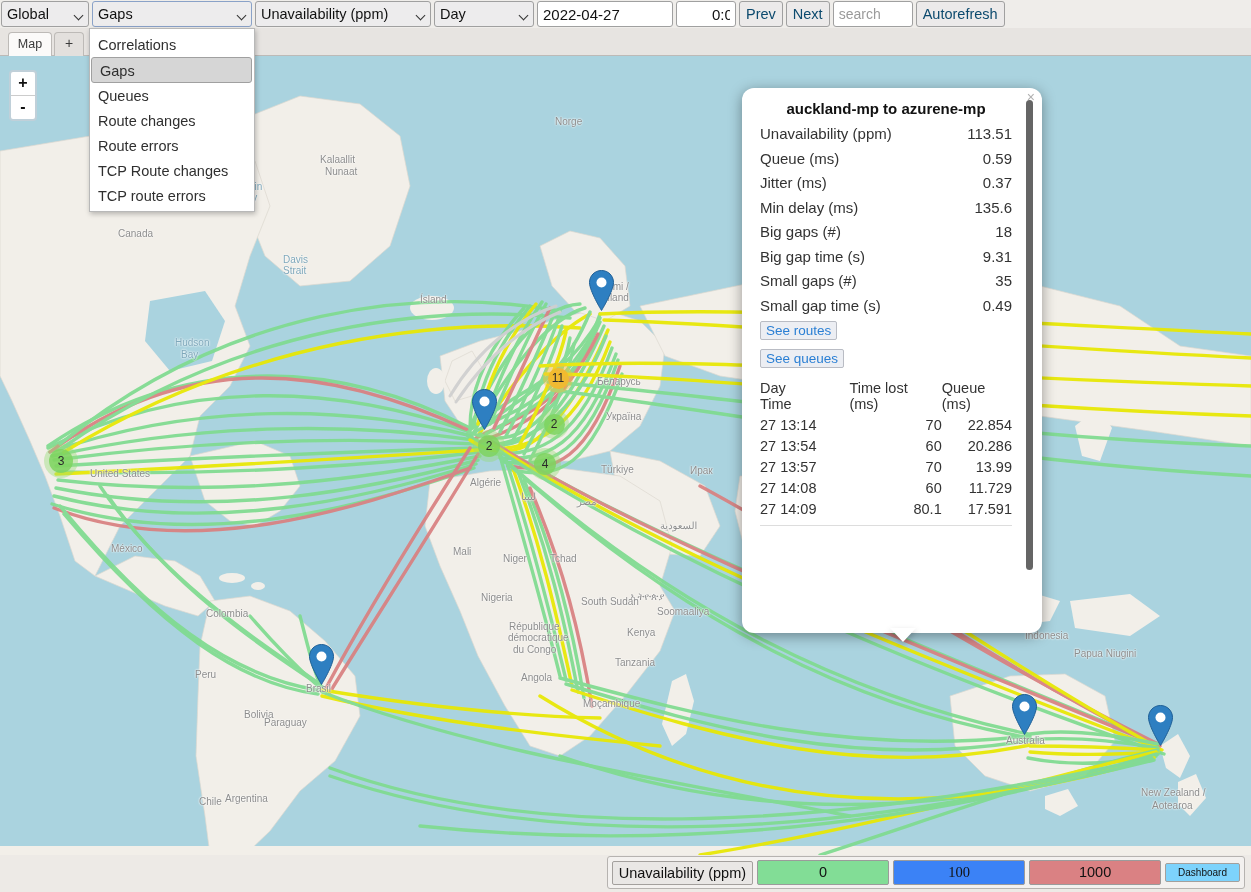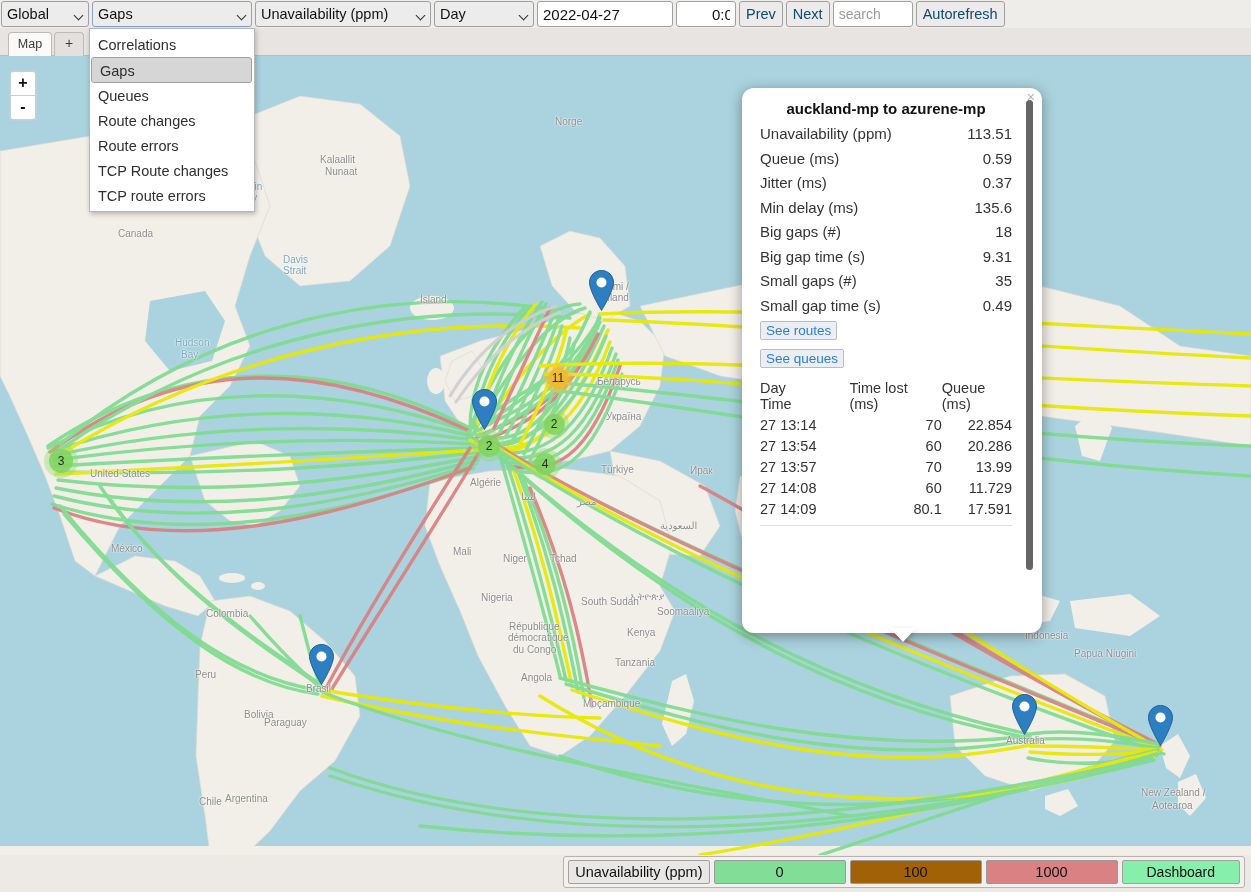--- a/index.html
+++ b/index.html
@@ -233,22 +233,22 @@
     font-size: 14.5px; padding: 3px 6px;
     cursor: pointer;
   }
   .legend .swatch {
     width: 130px; text-align: center; font-size: 14.5px; color: #111;
     padding: 3px 0; border: 1px solid #9b9b9b; border-radius: 2px;
     cursor: pointer;
   }
   .legend .dash {
     border: 1px solid #a3a09d; border-radius: 2px;
-    background: #86efac; color: #111;
-    font-size: 14px; padding: 3px 24px; cursor: pointer;
+    background: #7dd3fc; color: #111;
+    font-size: 10px; padding: 3px 12px; cursor: pointer;
   }
 
   
   .menu {
     position: absolute; left: 89px; top: 28px;
     width: 164px;
     background: #fff;
     border: 1px solid #b8b8b8;
     box-shadow: 1px 2px 5px rgba(0,0,0,.25);
     z-index: 80;
@@ -689,20 +689,20 @@
       <div class="item">Route errors</div>
       <div class="item">TCP Route changes</div>
       <div class="item">TCP route errors</div>
     </div>
 
   <div class="footer">
     <div class="legend">
       <div class="lbl">Unavailability (ppm)</div>
       <div id="legend-stops" style="display:flex;gap:4px;">
           <div class="swatch" style="background: rgb(130, 221, 150);">0</div>
-          <div class="swatch" style="background: #a16207;">100</div>
+          <div class="swatch" style="background: #3b82f6; font-family: Liberation Serif, serif;">100</div>
           <div class="swatch" style="background: rgb(218, 129, 131);">1000</div>
         </div>
       <div class="dash">Dashboard</div>
     </div>
   </div>
 
 </div>
 
 </body></html>

